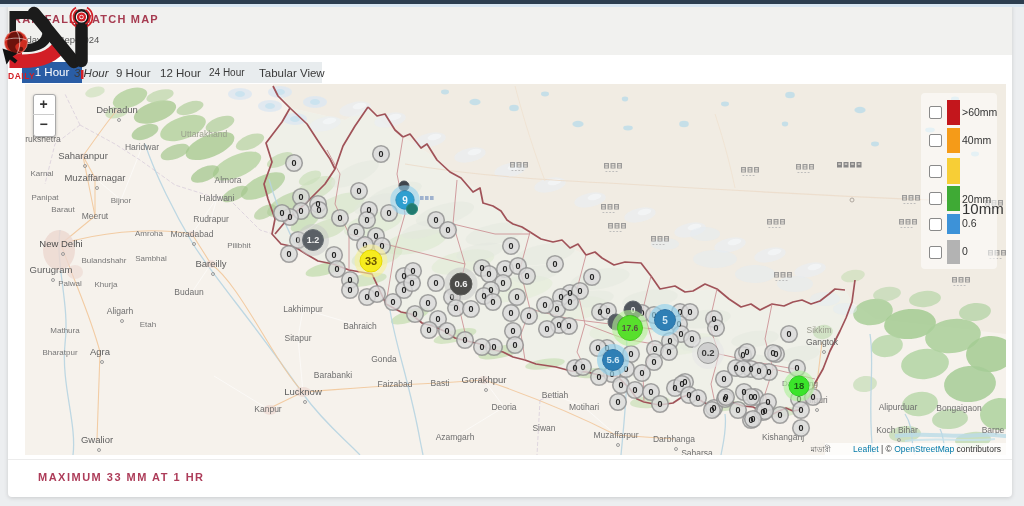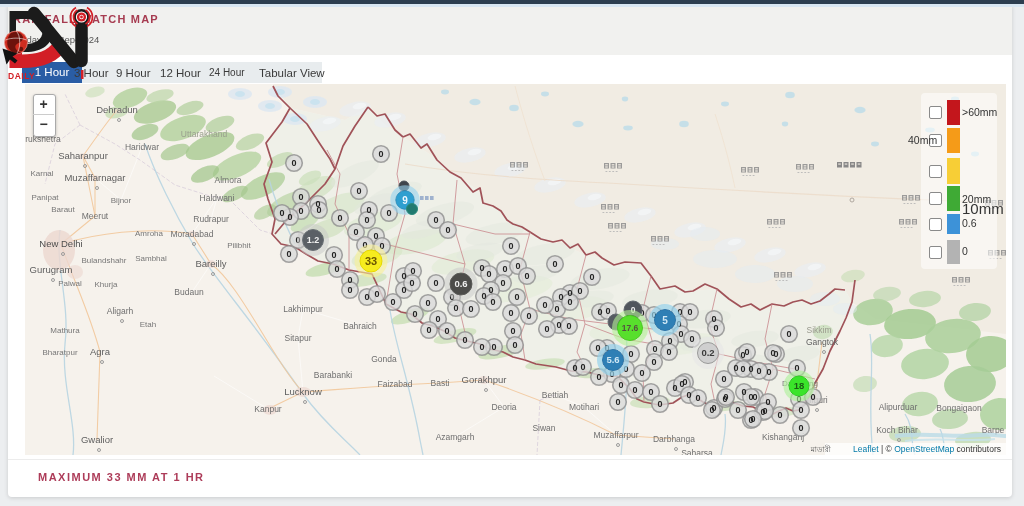--- a/index.html
+++ b/index.html
@@ -6,21 +6,21 @@
 </style></head>
 <body>
 <div class="abs" style="left:0;top:0;width:1024px;height:4px;background:#2d3e50;z-index:5;"></div>
 <div class="abs" style="left:0;top:4px;width:1024px;height:3px;background:#d9e7f3;z-index:5;"></div>
 <div class="abs" style="left:8px;top:5px;width:1004px;height:492px;background:#ffffff;border-radius:0 0 4px 4px;box-shadow:0 1px 4px rgba(0,0,0,0.15);"></div>
 <div class="abs" style="left:8px;top:7px;width:1004px;height:48px;background:#f1f1ef;"></div>
 <div class="abs" style="left:13px;top:13px;font-size:11px;font-weight:bold;letter-spacing:1.2px;color:#a63b50;z-index:2;">RAINFALL WATCH MAP</div>
 <div class="abs" style="left:8px;top:34px;font-size:9.5px;color:#555;z-index:2;">Monday 02-Sep-2024</div>
 <div class="abs" style="left:22px;top:62px;width:300px;height:21px;background:#e8ecee;z-index:2;"></div>
 <div class="abs" style="left:22px;top:62px;width:60px;height:21px;background:#2a5da5;border-radius:3px 3px 0 0;z-index:3;color:#fff;font-size:11.5px;text-align:center;line-height:21px;">1 Hour</div>
-<div class="abs" style="left:74px;top:67px;font-size:11.5px;color:#3a3a3a;z-index:3;">3 Hour</div>
+<div class="abs" style="left:74px;top:67px;font-size:11.5px;color:#3a3a3a;z-index:3;font-style:italic;">3 Hour</div>
 <div class="abs" style="left:116px;top:67px;font-size:11.5px;color:#3a3a3a;z-index:3;">9 Hour</div>
 <div class="abs" style="left:160px;top:67px;font-size:11.5px;color:#3a3a3a;z-index:3;">12 Hour</div>
 <div class="abs" style="left:209px;top:67px;font-size:10px;color:#3a3a3a;z-index:3;">24 Hour</div>
 <div class="abs" style="left:259px;top:67px;font-size:11.5px;color:#3a3a3a;z-index:3;">Tabular View</div>
 <svg width="981" height="371" viewBox="0 0 981 371" style="position:absolute;left:25px;top:84px;">
 <rect width="981" height="371" fill="#f6f2ec"></rect>
 <path d="M248,0 L265,24 L320,36 L343,23 L359,40 L378,53 L406,71 L419,84 L453,106 L458,119 L476,127 L488,140 L505,148 L528,158 L545,164 L561,171 L577,174 L589,181 L616,179 L635,205 L650,202 L668,207 L692,205 L716,223 L735,226 L759,222 L777,216 L795,217 L810,205 L820,206 L827,218 L850,235 L981,250 L981,0 Z" fill="#f1ece3"></path>
 <path d="M265,24 L257,38 L241,59 L247,78 L239,100 L243,115 L250,135 L247,150 L256,160 L270,163 L293,177 L324,186 L347,190 L361,220 L376,228 L397,239 L419,247 L442,257 L465,265 L488,273 L511,280 L531,283 L562,288 L592,292 L605,305 L619,318 L648,319 L666,310 L691,324 L707,318 L728,323 L746,331 L761,324 L774,326 L784,313 L790,299 L798,285 L805,267 L815,247 L821,234 L827,218 L820,206 L810,205 L795,217 L777,216 L759,222 L735,226 L716,223 L692,205 L668,207 L650,202 L635,205 L616,179 L589,181 L577,174 L561,171 L545,164 L528,158 L505,148 L488,140 L476,127 L458,119 L453,106 L419,84 L406,71 L378,53 L359,40 L343,23 L320,36 Z" fill="#eff0e8"></path>
 <ellipse cx="105" cy="14" rx="18" ry="9" fill="#b5d2a0" opacity="0.85" transform="rotate(-20 105 14)"></ellipse>
 <ellipse cx="130" cy="28" rx="22" ry="10" fill="#aecd98" opacity="0.85" transform="rotate(-18 130 28)"></ellipse>
@@ -761,21 +761,21 @@
 </svg>
 <div class="abs" style="left:33px;top:94px;width:21px;height:41px;background:#fff;border:1px solid #aaa;border-radius:3px;z-index:20;box-shadow:0 1px 3px rgba(0,0,0,0.25);"></div>
 <div class="abs" style="left:33px;top:94px;width:21px;height:20px;border-bottom:1px solid #ccc;z-index:21;text-align:center;font-size:14px;font-weight:bold;color:#333;line-height:20px;">+</div>
 <div class="abs" style="left:33px;top:115px;width:21px;height:20px;z-index:21;text-align:center;font-size:14px;font-weight:bold;color:#333;line-height:18px;">−</div>
 <div style="position:absolute;left:921px;top:93px;width:76px;height:176px;background:rgba(255,255,255,0.55);border-radius:4px;z-index:20;"></div>
 <div style="position:absolute;left:929px;top:106px;width:11px;height:11px;background:#fff;border:1px solid #8a8a8a;border-radius:2px;z-index:21;"></div>
 <div style="position:absolute;left:947px;top:100px;width:13px;height:25px;background:#c3161c;z-index:21;"></div>
 <div style="position:absolute;left:962px;top:106px;font-size:10.5px;color:#333;z-index:21;">&gt;60mm</div>
 <div style="position:absolute;left:929px;top:134px;width:11px;height:11px;background:#fff;border:1px solid #8a8a8a;border-radius:2px;z-index:21;"></div>
 <div style="position:absolute;left:947px;top:128px;width:13px;height:25px;background:#f59b18;z-index:21;"></div>
-<div style="position:absolute;left:908px;top:134px;font-size:10.5px;color:#333;z-index:21;">40mm</div>
+<div style="position:absolute;left:962px;top:134px;font-size:10.5px;color:#333;z-index:21;">40mm</div>
 <div style="position:absolute;left:929px;top:165px;width:11px;height:11px;background:#fff;border:1px solid #8a8a8a;border-radius:2px;z-index:21;"></div>
 <div style="position:absolute;left:947px;top:158px;width:13px;height:26px;background:#f7ce36;z-index:21;"></div>
 <div style="position:absolute;left:962px;top:164px;font-size:10.5px;color:#333;z-index:21;margin-top:29px;">20mm</div>
 <div style="position:absolute;left:929px;top:192px;width:11px;height:11px;background:#fff;border:1px solid #8a8a8a;border-radius:2px;z-index:21;"></div>
 <div style="position:absolute;left:947px;top:186px;width:13px;height:25px;background:#3faa35;z-index:21;"></div>
 <div style="position:absolute;left:962px;top:200px;font-size:15px;color:#333;z-index:21;">10mm</div>
 <div style="position:absolute;left:929px;top:218px;width:11px;height:11px;background:#fff;border:1px solid #8a8a8a;border-radius:2px;z-index:21;"></div>
 <div style="position:absolute;left:947px;top:214px;width:13px;height:20px;background:#3d92d8;z-index:21;"></div>
 <div style="position:absolute;left:962px;top:217px;font-size:10.5px;color:#333;z-index:21;">0.6</div>
 <div style="position:absolute;left:929px;top:246px;width:11px;height:11px;background:#fff;border:1px solid #8a8a8a;border-radius:2px;z-index:21;"></div>

